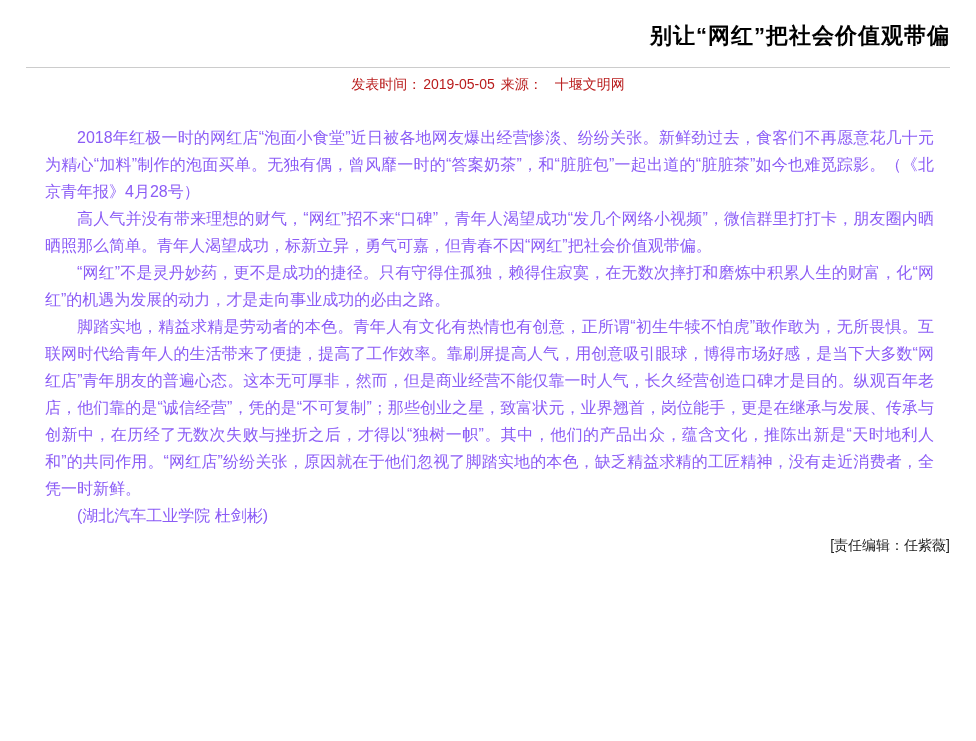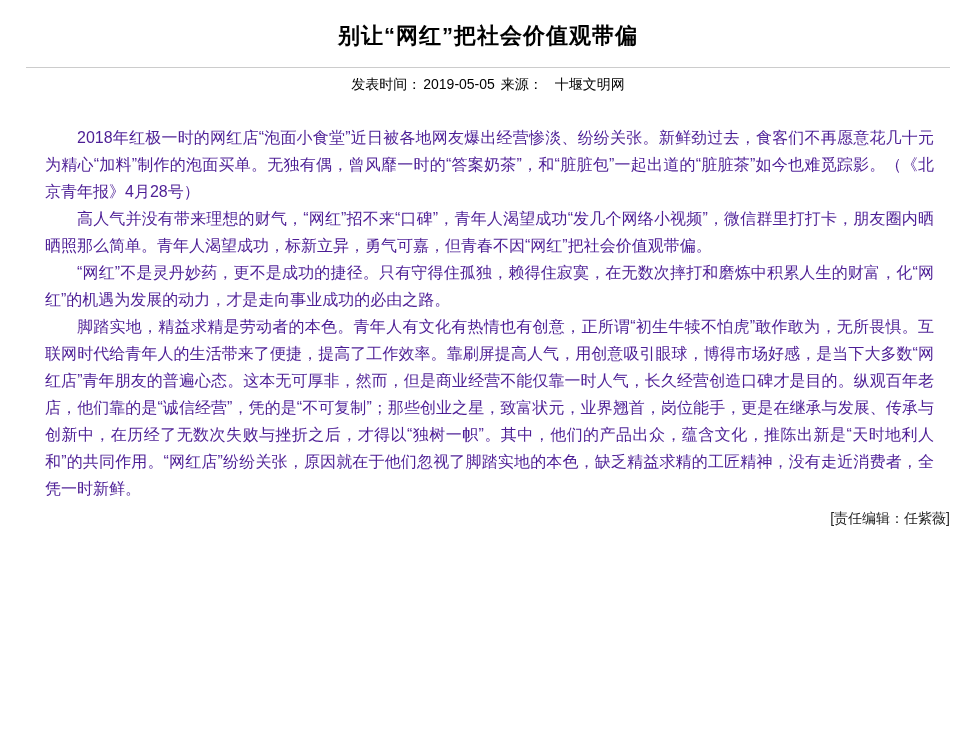--- a/index.html
+++ b/index.html
@@ -12,47 +12,47 @@
     overflow: hidden;
     font-family: "Liberation Sans", "DejaVu Sans", sans-serif;
   }
   .page {
     width: 976px;
     height: 741px;
     padding: 16px 26px 0 26px;
   }
   .article-title {
     margin: 6px 0 16px 0;
-    text-align: center;
+    text-align: right;
     font-size: 22px;
     font-weight: bold;
     color: #000000;
     letter-spacing: 1px;
     line-height: 1.3;
   }
   .title-divider {
     border: none;
     border-top: 1px solid #cccccc;
     margin: 0;
     height: 0;
   }
   .article-meta {
     text-align: center;
     font-size: 14px;
-    color: #000000;
+    color: #b91c1c;
     padding: 8px 0 6px 0;
   }
   .article-meta .meta-part { margin: 0 1px; }
   .article-meta .meta-gap { display: inline-block; width: 10px; }
   .article-body {
     margin-top: 24px;
     padding: 0 16px 0 19px;
     font-size: 16px;
     line-height: 27px;
-    color: #4c1d95;
+    color: #8b5cf6;
     text-align: justify;
   }
   .article-body p {
     margin: 0;
     text-indent: 2em;
   }
   .editor-note {
     margin-top: 8px;
     padding-right: 0;
     text-align: right;
@@ -72,17 +72,18 @@
   <div class="article-meta">
     <span class="meta-part">发表时间：</span><span class="meta-part">2019-05-05</span>
     <span class="meta-part">来源：</span><span class="meta-gap"></span><span class="meta-part">十堰文明网</span>
   </div>
 
   <div class="article-body">
     <p>2018年红极一时的网红店“泡面小食堂”近日被各地网友爆出经营惨淡、纷纷关张。新鲜劲过去，食客们不再愿意花几十元为精心“加料”制作的泡面买单。无独有偶，曾风靡一时的“答案奶茶”，和“脏脏包”一起出道的“脏脏茶”如今也难觅踪影。（《北京青年报》4月28号）</p>
     <p>高人气并没有带来理想的财气，“网红”招不来“口碑”，青年人渴望成功“发几个网络小视频”，微信群里打打卡，朋友圈内晒晒照那么简单。青年人渴望成功，标新立异，勇气可嘉，但青春不因“网红”把社会价值观带偏。</p>
     <p>“网红”不是灵丹妙药，更不是成功的捷径。只有守得住孤独，赖得住寂寞，在无数次摔打和磨炼中积累人生的财富，化“网红”的机遇为发展的动力，才是走向事业成功的必由之路。</p>
     <p>脚踏实地，精益求精是劳动者的本色。青年人有文化有热情也有创意，正所谓“初生牛犊不怕虎”敢作敢为，无所畏惧。互联网时代给青年人的生活带来了便捷，提高了工作效率。靠刷屏提高人气，用创意吸引眼球，博得市场好感，是当下大多数“网红店”青年朋友的普遍心态。这本无可厚非，然而，但是商业经营不能仅靠一时人气，长久经营创造口碑才是目的。纵观百年老店，他们靠的是“诚信经营”，凭的是“不可复制”；那些创业之星，致富状元，业界翘首，岗位能手，更是在继承与发展、传承与创新中，在历经了无数次失败与挫折之后，才得以“独树一帜”。其中，他们的产品出众，蕴含文化，推陈出新是“天时地利人和”的共同作用。“网红店”纷纷关张，原因就在于他们忽视了脚踏实地的本色，缺乏精益求精的工匠精神，没有走近消费者，全凭一时新鲜。</p>
+    <p>(湖北汽车工业学院 杜剑彬)</p>
   </div>
 
   <div class="editor-note">[责任编辑：任紫薇]</div>
 
 </div>
 
 </body></html>

